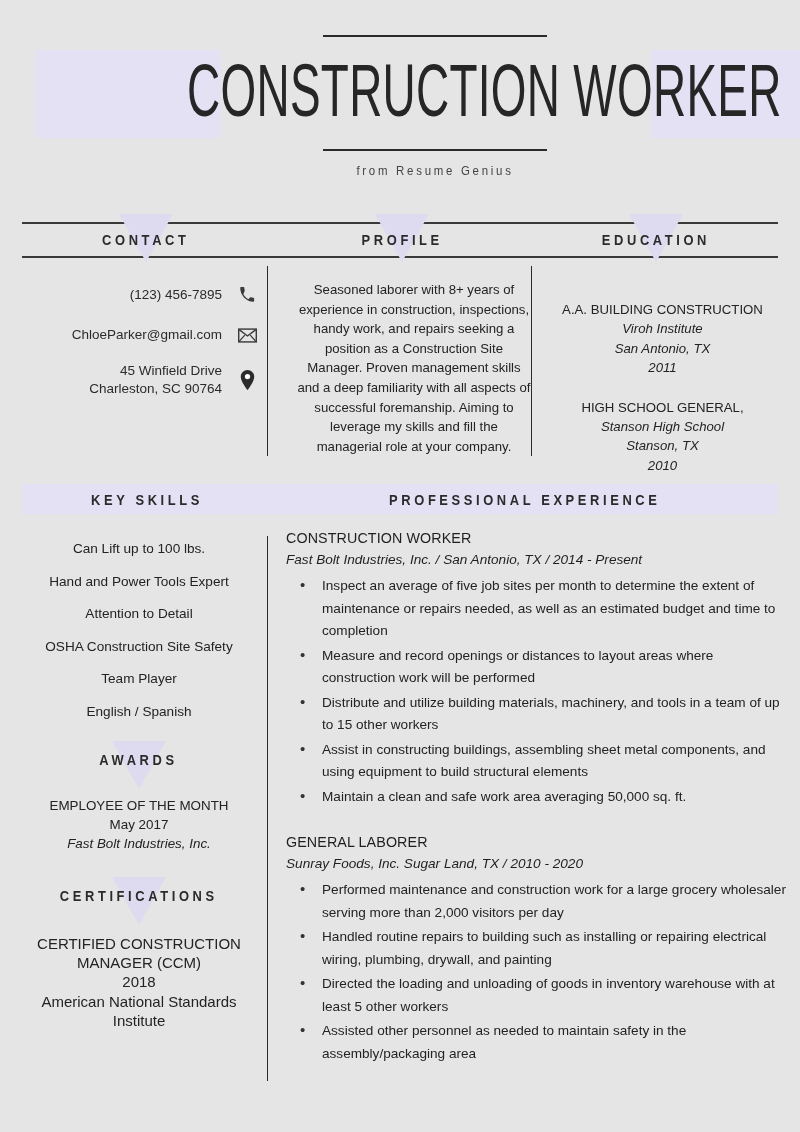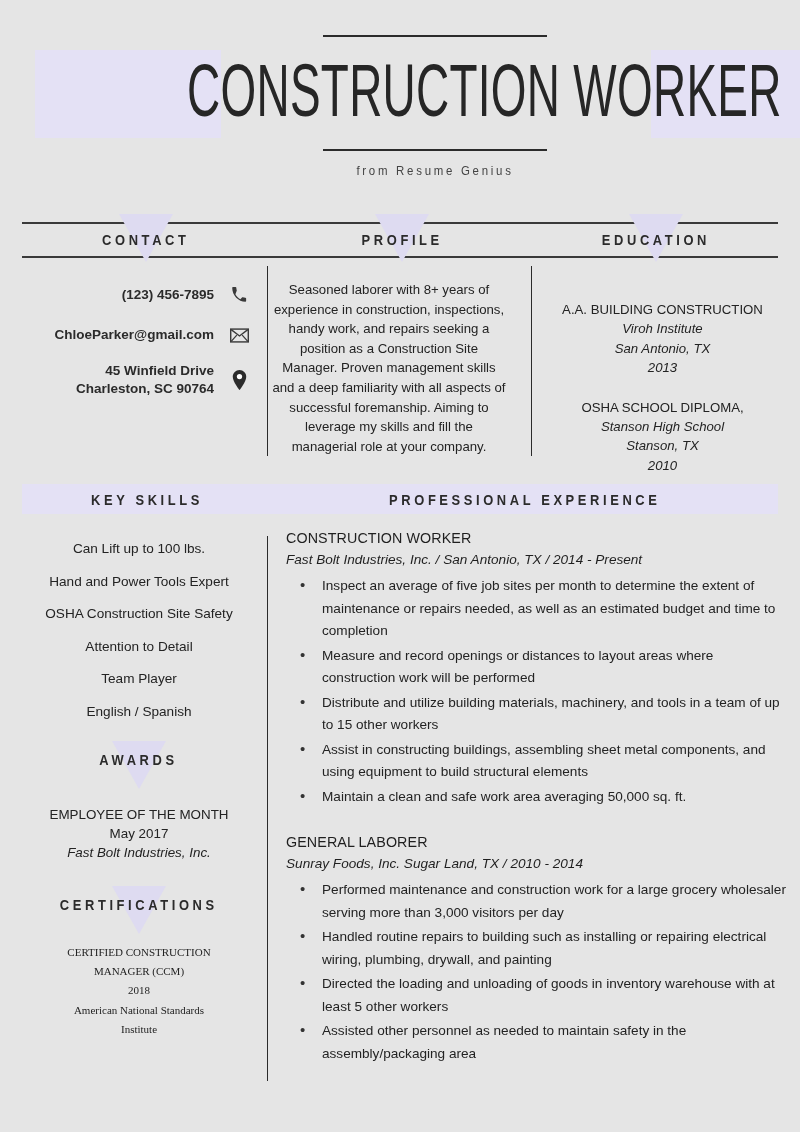--- a/index.html
+++ b/index.html
@@ -154,24 +154,23 @@
     width: 1.4px;
     height: 190px;
     background: #2b2b2b;
   }
   .vdiv-1 { left: 267px; }
   .vdiv-2 { left: 531px; }
 
   
   .contact {
     position: absolute;
-    left: 20px;
+    left: 28px;
     top: 16px;
     width: 230px;
-    font-weight: bold;
   }
   .contact-row {
     display: flex;
     align-items: center;
     justify-content: flex-end;
     margin-bottom: 14px;
     min-height: 26px;
   }
   .contact-text {
     font-size: 13.5px;
@@ -187,21 +186,21 @@
     display: flex;
     align-items: center;
     justify-content: center;
     color: #3a3a3a;
   }
   .contact-icon svg { display: block; }
 
   
   .profile {
     position: absolute;
-    left: 272px;
+    left: 297px;
     top: 14px;
     width: 234px;
     font-size: 13.2px;
     line-height: 19.6px;
     text-align: center;
     color: #232323;
   }
 
   
   .education {
@@ -317,24 +316,23 @@
   .sub-head-label span { display: inline-block; transform: scaleX(0.86); }
 
   .award-line {
     font-size: 13.4px;
     line-height: 19px;
     color: #232323;
   }
   .award-line.ital { font-style: italic; }
 
   .cert-line {
-    font-size: 11px;
+    font-size: 15px;
     line-height: 19.4px;
     color: #232323;
-    font-family: Liberation Serif, serif;
   }
 
   
   .right-col {
     position: absolute;
     left: 286px;
     top: 0;
     width: 500px;
   }
   .job { margin-bottom: 18px; }
@@ -450,24 +448,24 @@
 
     </div>
 
     <div class="profile">Seasoned laborer with 8+ years of experience in construction, inspections, handy work, and repairs seeking a position as a Construction Site Manager. Proven management skills and a deep familiarity with all aspects of successful foremanship. Aiming to leverage my skills and fill the managerial role at your company.</div>
 
     <div class="education">
       <div class="edu-block">
         <div class="edu-deg">A.A. BUILDING CONSTRUCTION</div>
         <div class="edu-sub">Viroh Institute</div>
         <div class="edu-sub">San Antonio, TX</div>
-        <div class="edu-sub">2013</div>
+        <div class="edu-sub">2011</div>
       </div>
       <div class="edu-block">
-        <div class="edu-deg">OSHA SCHOOL DIPLOMA,</div>
+        <div class="edu-deg">HIGH SCHOOL GENERAL,</div>
         <div class="edu-sub">Stanson High School</div>
         <div class="edu-sub">Stanson, TX</div>
         <div class="edu-sub">2010</div>
       </div>
     </div>
   </div>
 
   <div class="band"></div>
   <div class="band-label band-skills">
     <span>KEY SKILLS</span>
@@ -476,31 +474,31 @@
     <span>PROFESSIONAL EXPERIENCE</span>
   </div>
 
   <div class="lower">
     <div class="vdiv-low"></div>
 
     <div class="left-col">
 
       <div class="skill">Can Lift up to 100 lbs.</div>
       <div class="skill">Hand and Power Tools Expert</div>
+      <div class="skill">Attention to Detail</div>
       <div class="skill">OSHA Construction Site Safety</div>
-      <div class="skill">Attention to Detail</div>
       <div class="skill">Team Player</div>
       <div class="skill">English / Spanish</div>
 
       <div class="sub-head">
         <div class="tri2"></div>
         <div class="sub-head-label"><span>AWARDS</span></div>
       </div>
 
-      <div style="margin-top:32px;">
+      <div style="margin-top:23px;">
         <div class="award-line">EMPLOYEE OF THE MONTH</div>
         <div class="award-line">May 2017</div>
         <div class="award-line ital">Fast Bolt Industries, Inc.</div>
       </div>
 
       <div class="sub-head" style="margin-top:30px;">
         <div class="tri2"></div>
         <div class="sub-head-label"><span>CERTIFICATIONS</span></div>
       </div>
 
@@ -523,23 +521,23 @@
           <li>Inspect an average of five job sites per month to determine the extent of maintenance or repairs needed, as well as an estimated budget and time to completion</li>
           <li>Measure and record openings or distances to layout areas where construction work will be performed</li>
           <li>Distribute and utilize building materials, machinery, and tools in a team of up to 15 other workers</li>
           <li>Assist in constructing buildings, assembling sheet metal components, and using equipment to build structural elements</li>
           <li>Maintain a clean and safe work area averaging 50,000 sq. ft.</li>
         </ul>
       </div>
 
       <div class="job job-2">
         <div class="job-title">GENERAL LABORER</div>
-        <div class="job-meta">Sunray Foods, Inc. Sugar Land, TX / 2010 - 2014</div>
+        <div class="job-meta">Sunray Foods, Inc. Sugar Land, TX / 2010 - 2020</div>
         <ul class="bullets">
-          <li>Performed maintenance and construction work for a large grocery wholesaler serving more than 3,000 visitors per day</li>
+          <li>Performed maintenance and construction work for a large grocery wholesaler serving more than 2,000 visitors per day</li>
           <li>Handled routine repairs to building such as installing or repairing electrical wiring, plumbing, drywall, and painting</li>
           <li>Directed the loading and unloading of goods in inventory warehouse with at least 5 other workers</li>
           <li>Assisted other personnel as needed to maintain safety in the assembly/packaging area</li>
         </ul>
       </div>
 
     </div>
   </div>
 
 </div>

